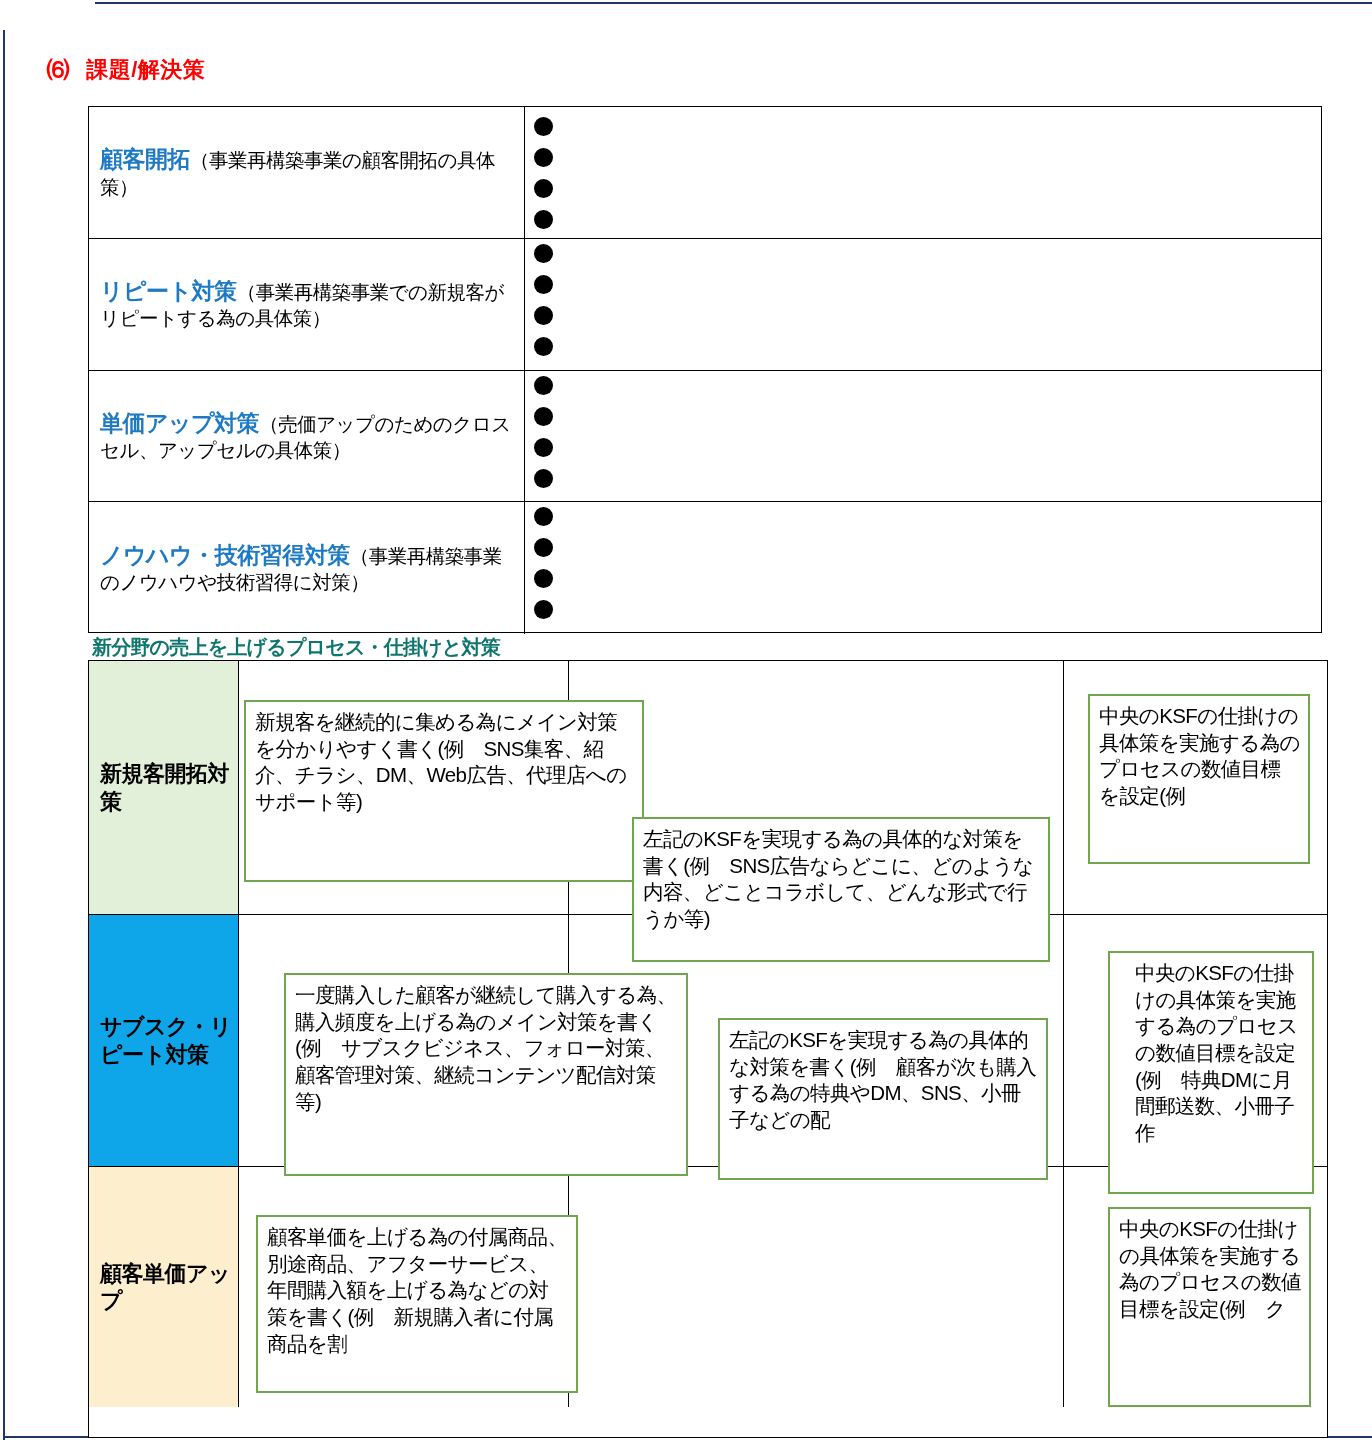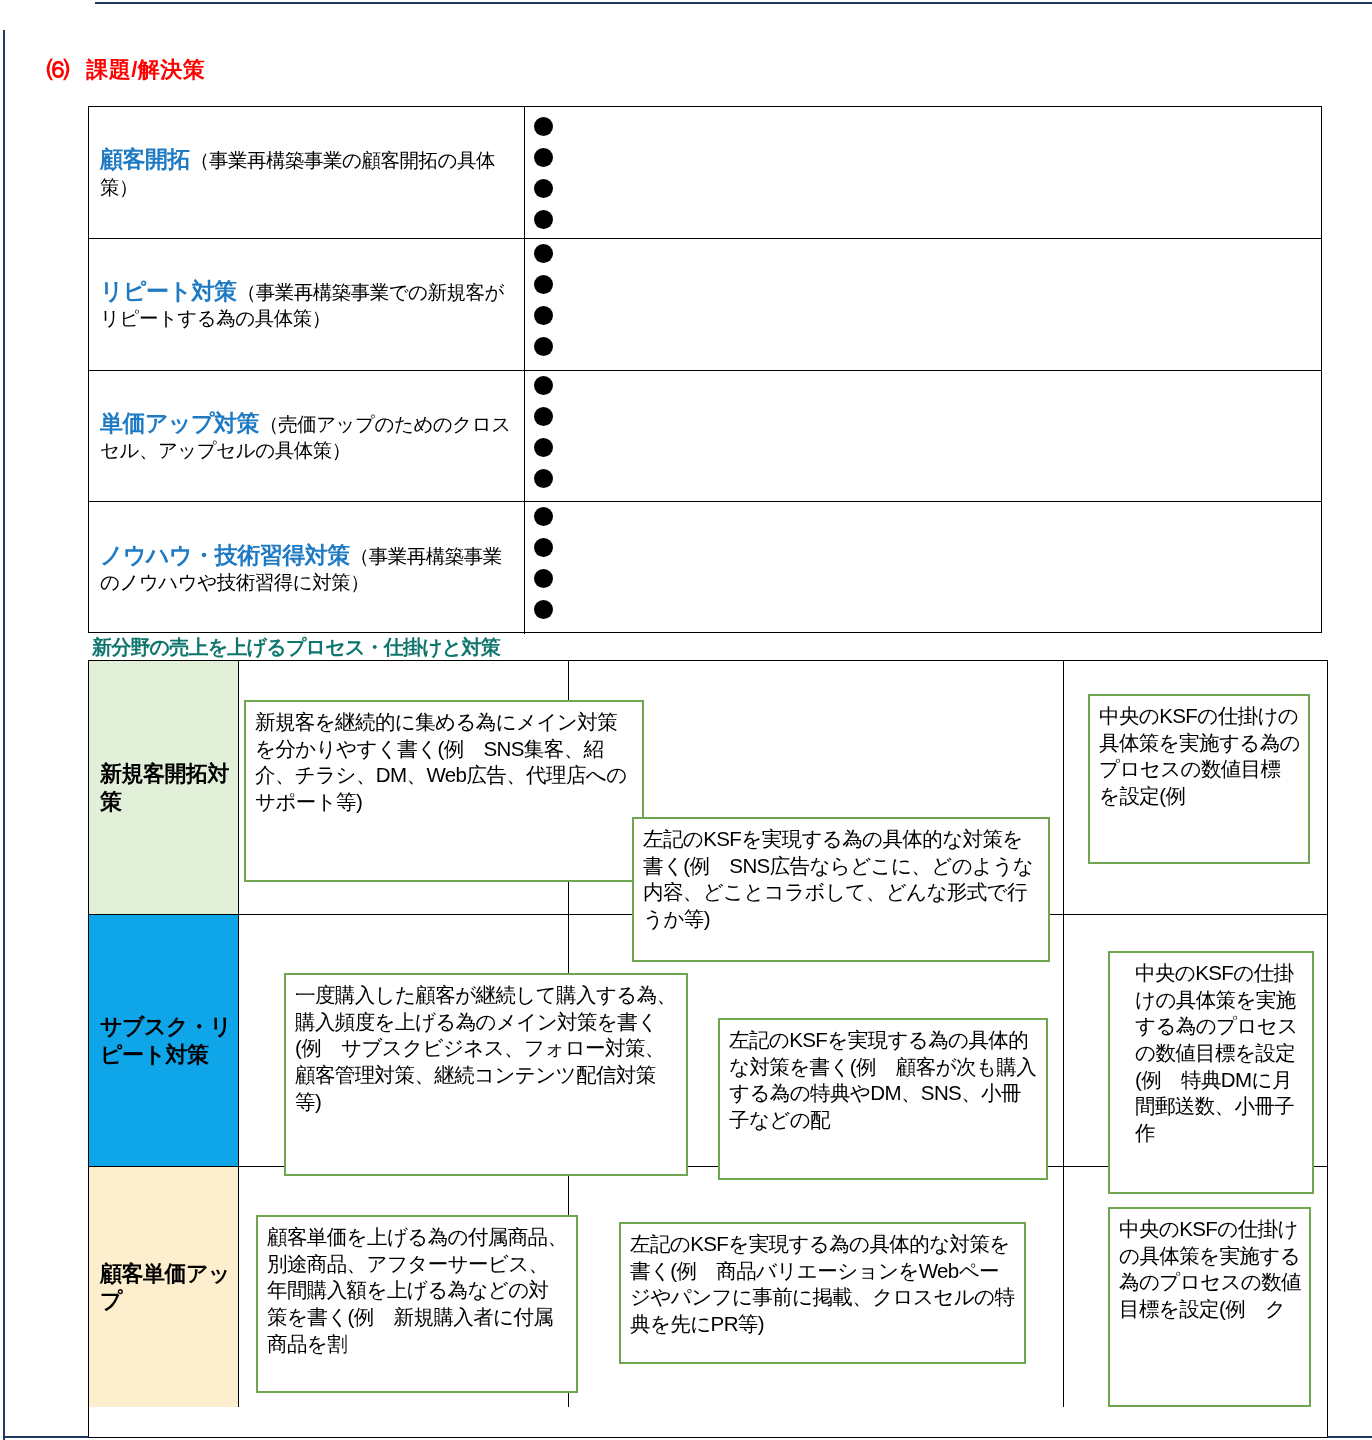--- a/index.html
+++ b/index.html
@@ -268,16 +268,15 @@
 
   <div class="callout cb-r1-ksf">新規客を継続的に集める為にメイン対策を分かりやすく書く(例　SNS集客、紹介、チラシ、DM、Web広告、代理店へのサポート等)</div>
   <div class="callout cb-r1-kpi">中央のKSFの仕掛けの具体策を実施する為のプロセスの数値目標を設定(例</div>
   <div class="callout cb-r1-act">左記のKSFを実現する為の具体的な対策を書く(例　SNS広告ならどこに、どのような内容、どことコラボして、どんな形式で行うか等)</div>
 
   <div class="callout cb-r2-ksf">一度購入した顧客が継続して購入する為、購入頻度を上げる為のメイン対策を書く(例　サブスクビジネス、フォロー対策、顧客管理対策、継続コンテンツ配信対策等)</div>
   <div class="callout cb-r2-act">左記のKSFを実現する為の具体的な対策を書く(例　顧客が次も購入する為の特典やDM、SNS、小冊子などの配</div>
   <div class="callout cb-r2-kpi">中央のKSFの仕掛けの具体策を実施する為のプロセスの数値目標を設定(例　特典DMに月間郵送数、小冊子作</div>
 
   <div class="callout cb-r3-ksf">顧客単価を上げる為の付属商品、別途商品、アフターサービス、年間購入額を上げる為などの対策を書く(例　新規購入者に付属商品を割</div>
-  <div class="callout cb-r3-act">左記のKSFを実現する為の具体的な対策を書く(例　商品バリエーションをWebページやパンフに事前に掲載、クロスセルの特典を先にPR等)</div>
   <div class="callout cb-r3-kpi">中央のKSFの仕掛けの具体策を実施する為のプロセスの数値目標を設定(例　ク</div>
 
 </div>
 
 </body></html>

